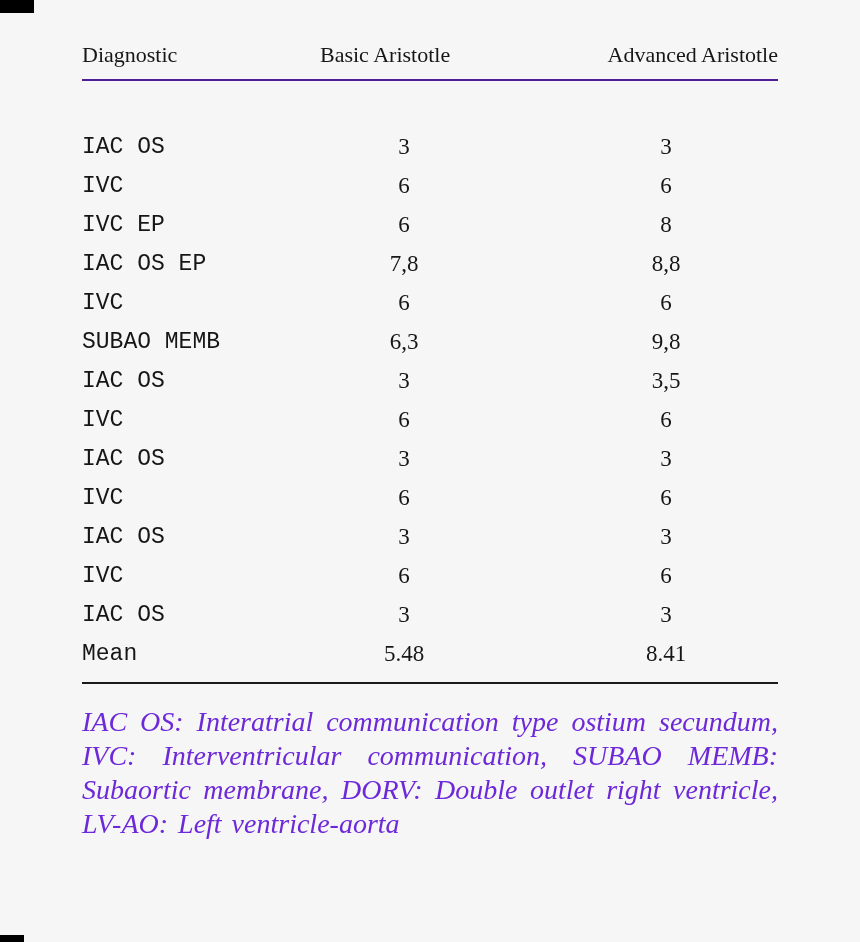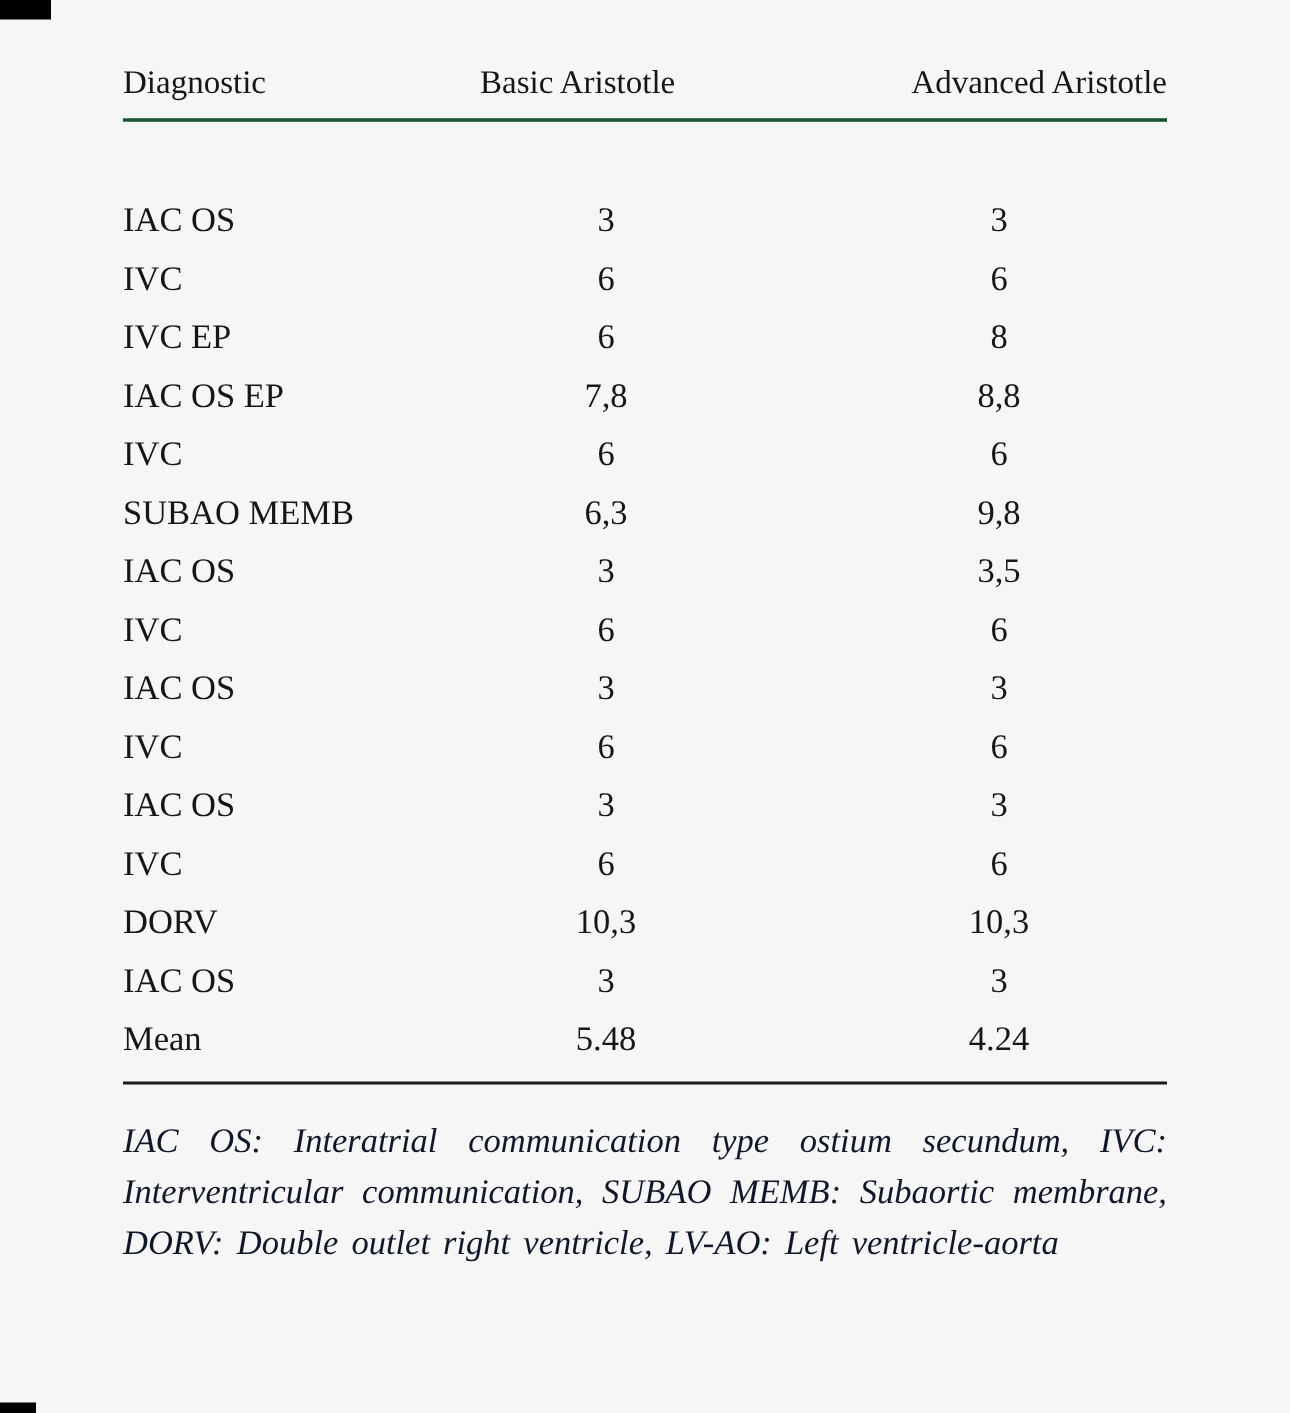--- a/index.html
+++ b/index.html
@@ -38,52 +38,52 @@
   }
   col.c-diag { width: 238px; }
   col.c-basic { width: 168px; }
   col.c-adv { width: 290px; }
   thead th {
     height: 68px;
     vertical-align: bottom;
     padding: 0 0 11px 0;
     font-weight: normal;
     font-size: 22px;
-    border-bottom: 2px solid #14532d;
+    border-bottom: 2px solid #4c1d95;
     margin-left: 13px;
   }
   thead th.col-diag { text-align: left; }
   thead th.col-basic { text-align: left; }
   thead th.col-adv { text-align: right; padding-left: 66px; }
   tbody td {
     height: 39px;
     padding: 0;
     font-size: 23px;
     vertical-align: middle;
     white-space: nowrap;
   }
   tbody tr:first-child td { padding-top: 46px; }
-  td.col-diag { text-align: left; }
+  td.col-diag { text-align: left; font-family: Liberation Mono, monospace; }
   td.col-basic { text-align: center; }
   td.col-adv { text-align: center; padding-left: 66px; }
   .bottom-rule {
     width: 696px;
     height: 2px;
     background: #1a1a1a;
     margin-top: 9px;
   }
   .footnote {
     margin: 21px 0 0 0;
     width: 696px;
-    font-size: 23px;
+    font-size: 28px;
     font-style: italic;
     line-height: 34px;
     text-align: justify;
     word-spacing: 3px;
-    color: #0f172a;
+    color: #6d28d9;
   }
 </style>
 </head>
 <body>
 
 <div class="artifact artifact-top-left"></div>
 <div class="artifact artifact-bottom-left"></div>
 
 <div class="sheet">
   <table class="score-table">
@@ -154,33 +154,28 @@
           <td class="col-diag">IAC OS</td>
           <td class="col-basic">3</td>
           <td class="col-adv">3</td>
         </tr>
         <tr>
           <td class="col-diag">IVC</td>
           <td class="col-basic">6</td>
           <td class="col-adv">6</td>
         </tr>
         <tr>
-          <td class="col-diag">DORV</td>
-          <td class="col-basic">10,3</td>
-          <td class="col-adv">10,3</td>
-        </tr>
-        <tr>
           <td class="col-diag">IAC OS</td>
           <td class="col-basic">3</td>
           <td class="col-adv">3</td>
         </tr>
         <tr>
           <td class="col-diag">Mean</td>
           <td class="col-basic">5.48</td>
-          <td class="col-adv">4.24</td>
+          <td class="col-adv">8.41</td>
         </tr>
       </tbody>
   </table>
 
   <div class="bottom-rule"></div>
 
   <p class="footnote">IAC OS: Interatrial communication type ostium secundum, IVC: Interventricular communication, SUBAO MEMB: Subaortic membrane, DORV: Double outlet right ventricle, LV-AO: Left ventricle-aorta</p>
 </div>
 
 </body></html>

